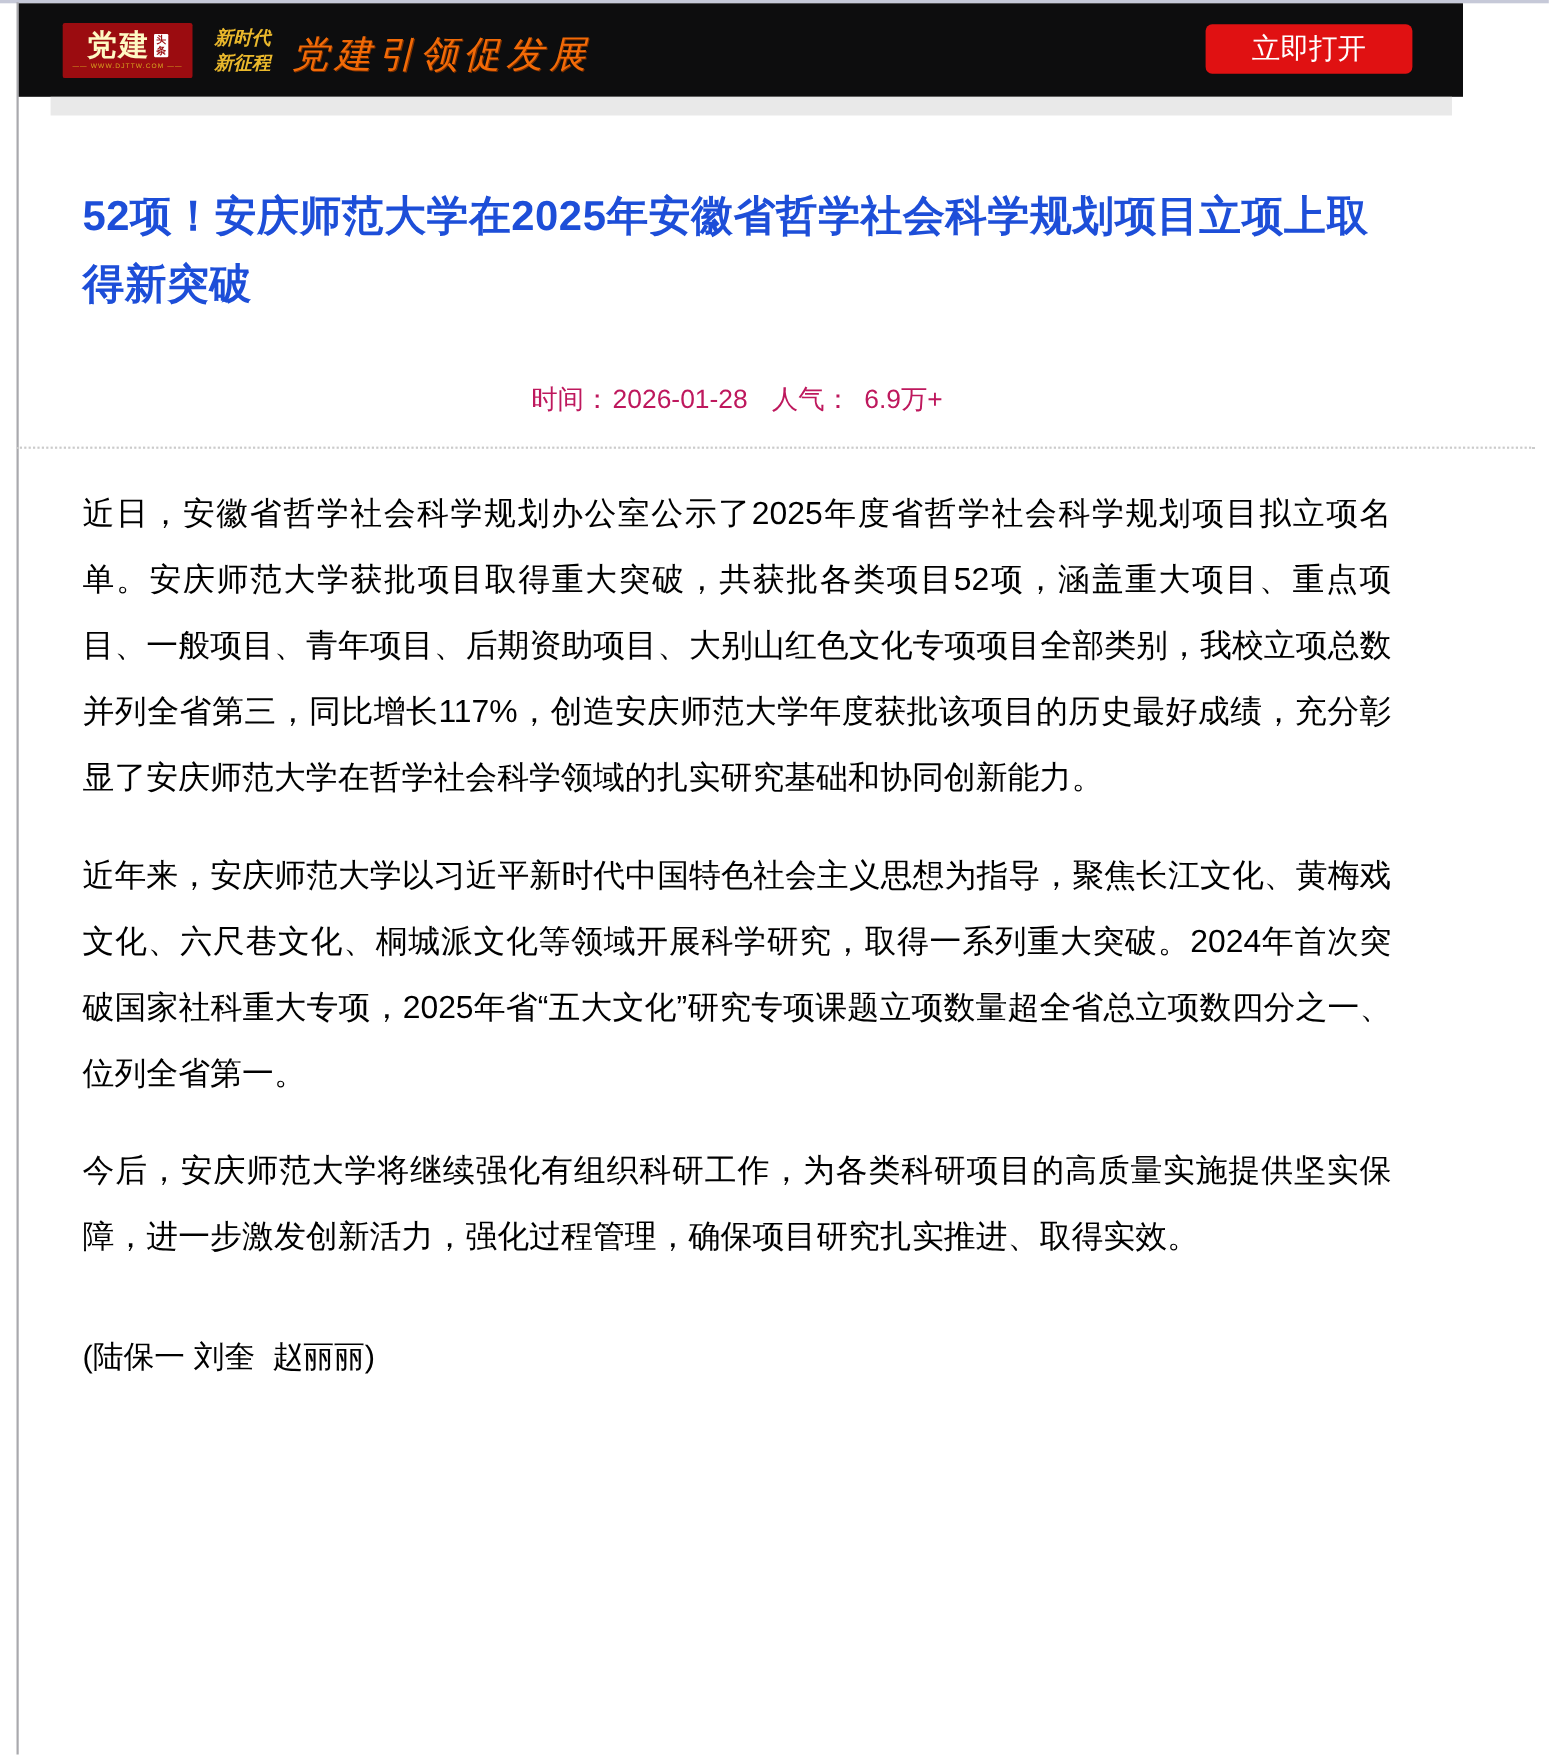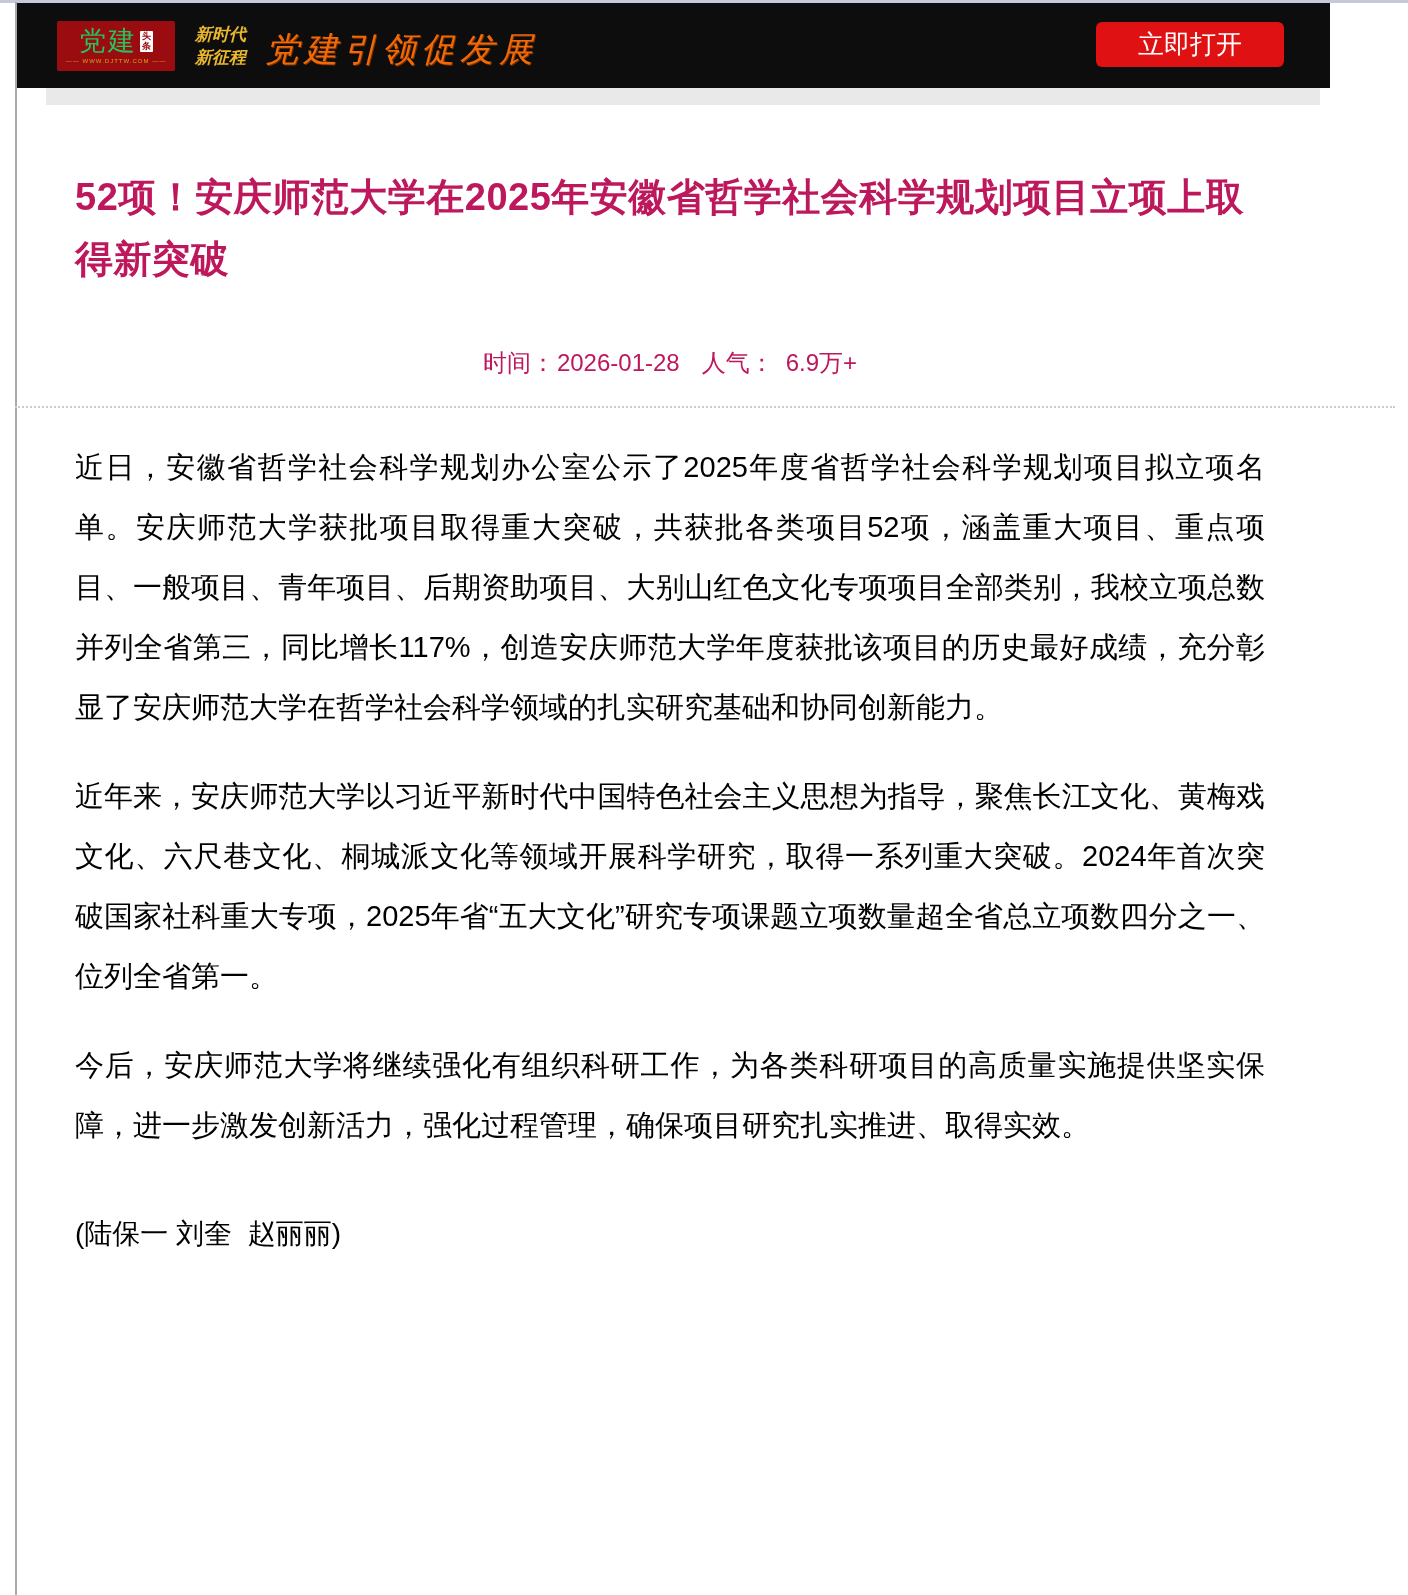--- a/index.html
+++ b/index.html
@@ -7,39 +7,39 @@
               font-family:"Liberation Sans","DejaVu Sans",sans-serif; }
 
   .top-edge { position:absolute; left:0; top:0; width:1408px; height:3px; background:#c6c9d8; }
   .left-border { position:absolute; left:15px; top:2px; width:2px; height:1593px; background:#a9a9ad; }
 
   
   .banner { position:absolute; left:17px; top:3px; width:1313px; height:85px; background:#0d0d0e; }
   .logo { position:absolute; left:40px; top:18px; width:118px; height:50px; background:#9b0c10;
           border-radius:2px; display:flex; flex-direction:column; align-items:center; justify-content:center; }
   .logo-row { display:flex; align-items:center; gap:3px; }
-  .logo-main { color:#22c55e; font-size:27px; font-weight:normal; letter-spacing:2px; line-height:1; }
+  .logo-main { color:#fef9c3; font-size:27px; font-weight:bold; letter-spacing:2px; line-height:1; }
   .logo-tag { background:#ffffff; color:#9b0c10; font-size:9px; font-weight:bold; line-height:1.1;
               padding:1px 2px; display:flex; flex-direction:column; align-items:center; border-radius:1px; }
   .logo-url { color:#d8a520; font-size:6px; letter-spacing:1px; margin-top:3px; white-space:nowrap; }
 
   .slogan-small { position:absolute; left:178px; top:21px; color:#eab82c; font-size:17px; font-weight:bold;
                   font-style:italic; line-height:1.35; text-align:left; }
   .slogan-main { position:absolute; left:248px; top:24px; color:#f26a07; font-size:34px; font-weight:normal;
                  font-style:italic; letter-spacing:5px; text-shadow:1px 1px 0 #7a2f00; }
 
   .open-btn { position:absolute; right:46px; top:19px; width:188px; height:45px; background:#e01112;
               border:none; border-radius:6px; color:#ffffff; font-size:26px; line-height:45px;
               cursor:pointer; font-family:inherit; }
 
   .gray-strip { position:absolute; left:46px; top:88px; width:1274px; height:17px; background:#e9e9e9; }
 
   
   .article { position:absolute; left:75px; top:105px; width:1190px; }
-  .title { margin-top:62px; font-size:38px; font-weight:bold; color:#be185d; line-height:1.63;
+  .title { margin-top:62px; font-size:38px; font-weight:bold; color:#1d4ed8; line-height:1.63;
            letter-spacing:0.5px; }
   .meta { margin-top:56px; text-align:center; color:#be185d; font-size:24px; }
   .meta .lbl { margin-right:2px; }
   .meta .gap { display:inline-block; width:22px; }
   .meta .sp  { display:inline-block; width:10px; }
   .divider { margin:27px 0 0 -60px; width:1380px; height:0; border-top:2px dotted #cbcbcb; }
   .body-text p { margin-top:29px; font-size:29px; color:#000000; line-height:60px;
                  text-align:justify; text-justify:inter-ideograph; }
   .credits { margin-top:60px; font-size:28px; color:#000000; white-space:pre-wrap; }
 </style>

